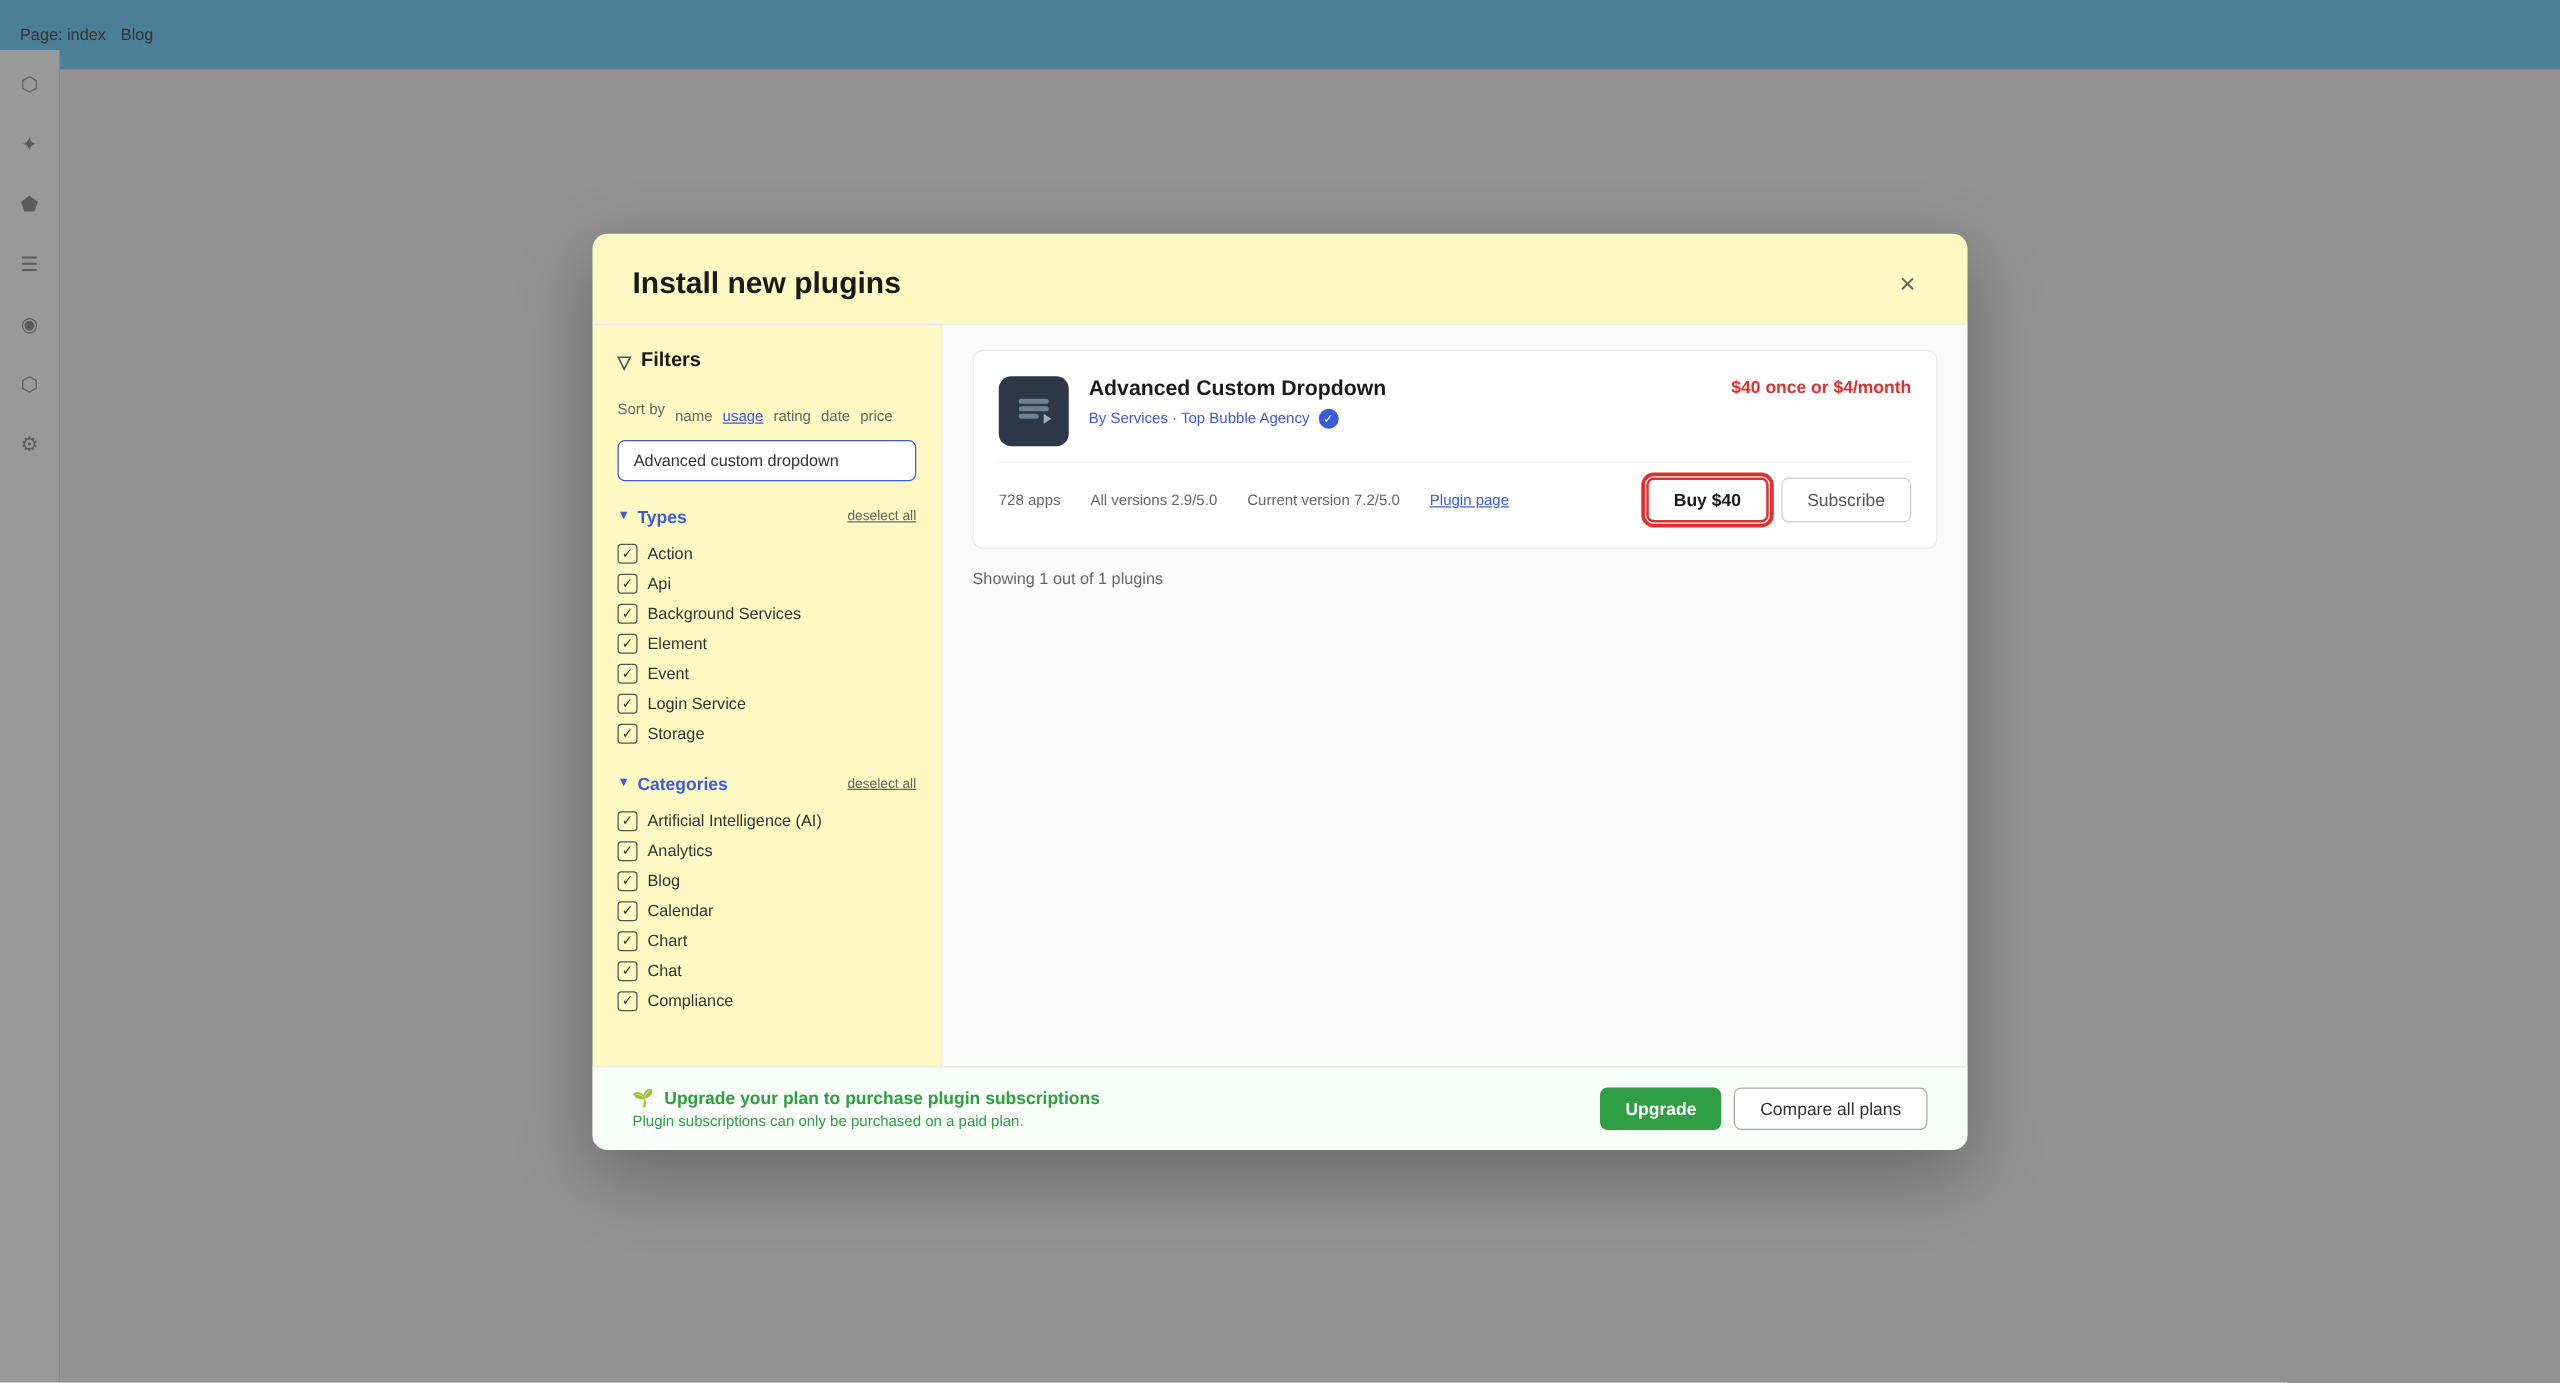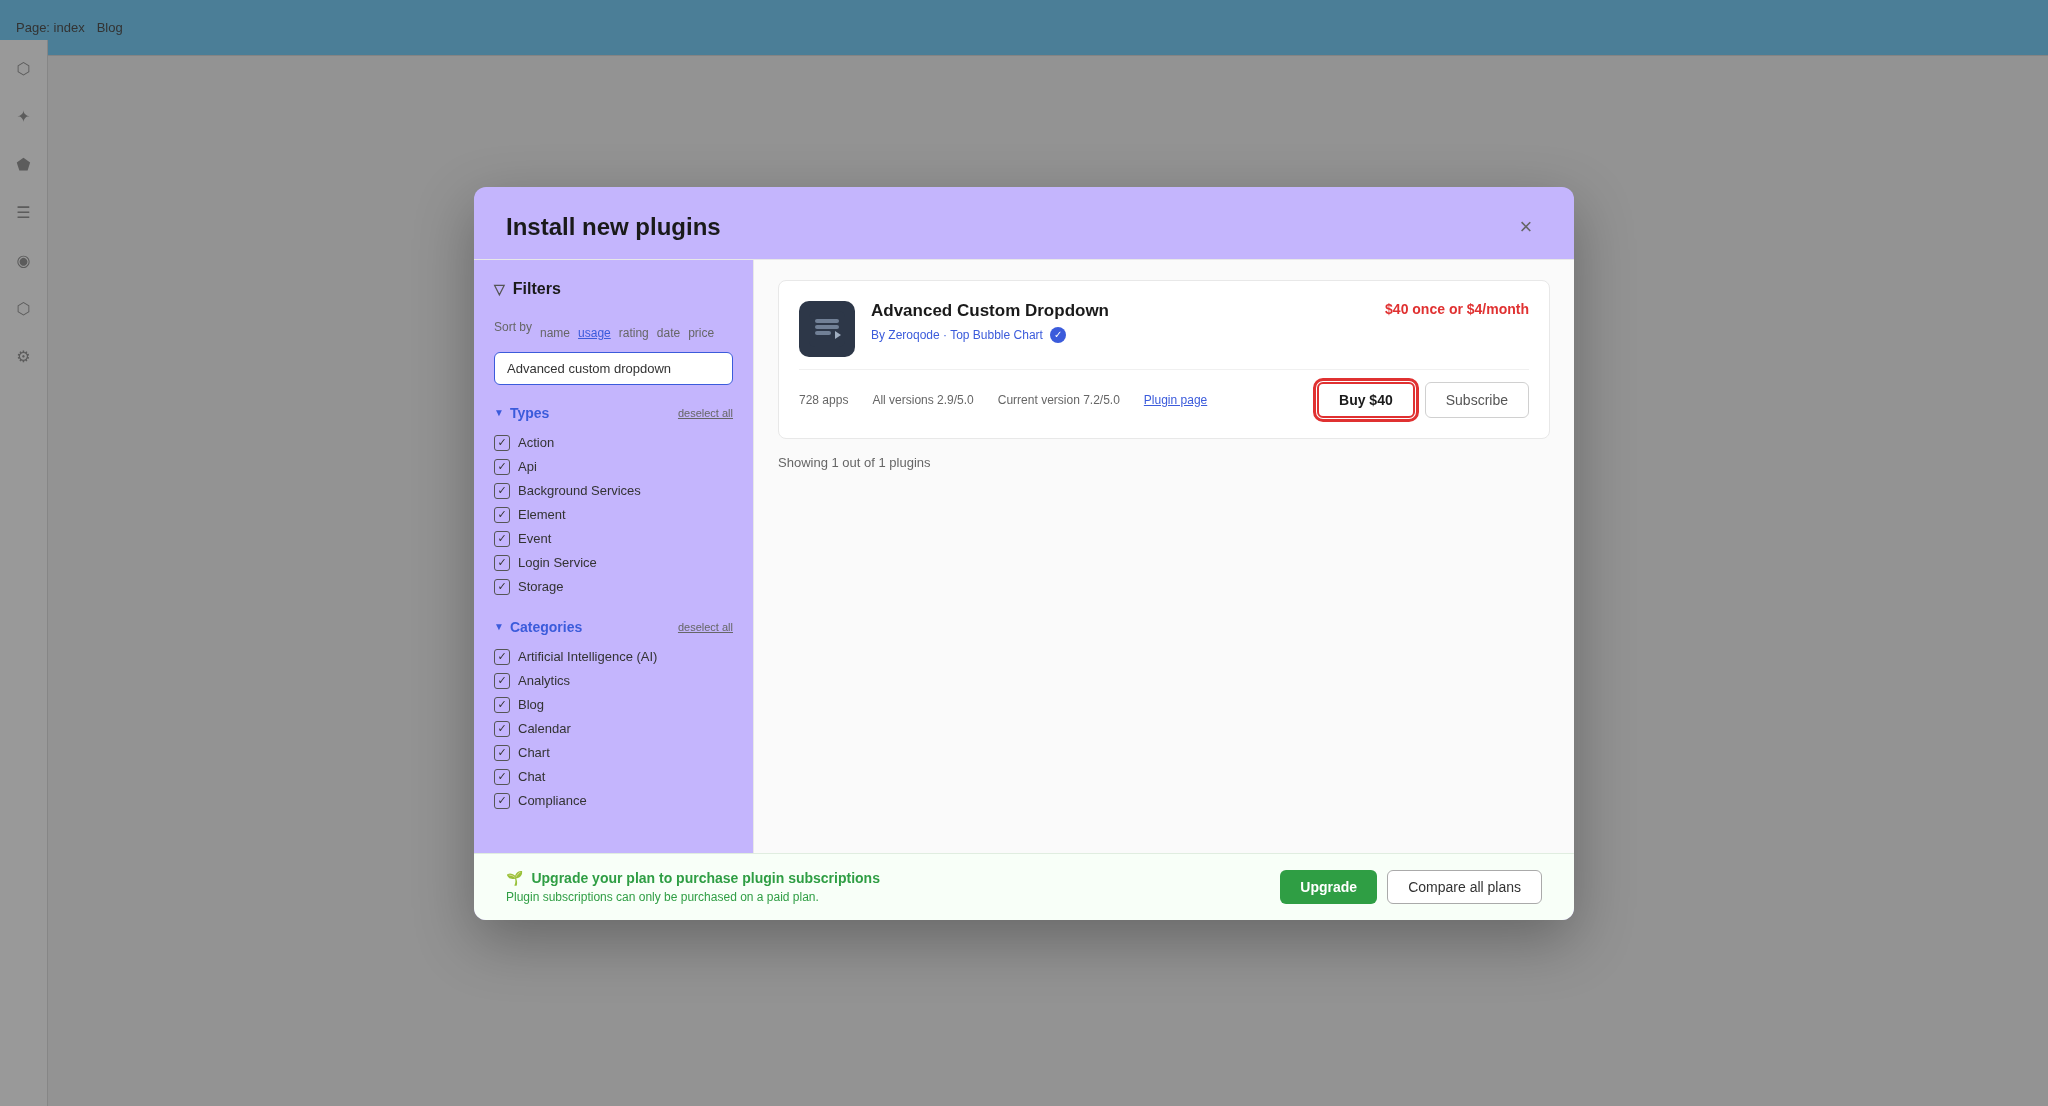--- a/index.html
+++ b/index.html
@@ -49,21 +49,21 @@
       position: absolute;
       top: 0; left: 0; right: 0; bottom: 0;
       background: rgba(0,0,0,0.4);
       display: flex;
       align-items: center;
       justify-content: center;
       z-index: 100;
     }
 
     .modal {
-      background: #c4b5fd;
+      background: #fef9c3;
       border-radius: 12px;
       width: 1100px;
       max-height: 820px;
       display: flex;
       flex-direction: column;
       box-shadow: 0 20px 60px rgba(0,0,0,0.3);
       overflow: hidden;
     }
 
     .modal-header {
@@ -551,21 +551,21 @@
                 <rect x="6" y="20" width="16" height="4" rx="2" fill="#718096"></rect>
                 <polygon points="26,20 32,24 26,28" fill="#a0aec0"></polygon>
               </svg>
             </div>
             <div class="plugin-info">
               <div class="plugin-name-row">
                 <span class="plugin-name">Advanced Custom Dropdown</span>
                 <span class="plugin-price">$40 once or $4/month</span>
               </div>
               <div class="plugin-author">
-                <span>By Zeroqode · Top Bubble Chart</span>
+                <span>By Services · Top Bubble Agency</span>
                 <span style="display:inline-flex;align-items:center;justify-content:center;width:16px;height:16px;background:#3b5bdb;border-radius:50%;color:#fff;font-size:10px;margin-left:4px;">✓</span>
               </div>
             </div>
           </div>
 
           <div class="plugin-meta-row">
             <span class="plugin-meta-item">728 apps</span>
             <span class="plugin-meta-item">All versions 2.9/5.0</span>
             <span class="plugin-meta-item">Current version 7.2/5.0</span>
             <span class="plugin-meta-item" style="color:#3b5bdb;cursor:pointer;text-decoration:underline;">Plugin page</span>

